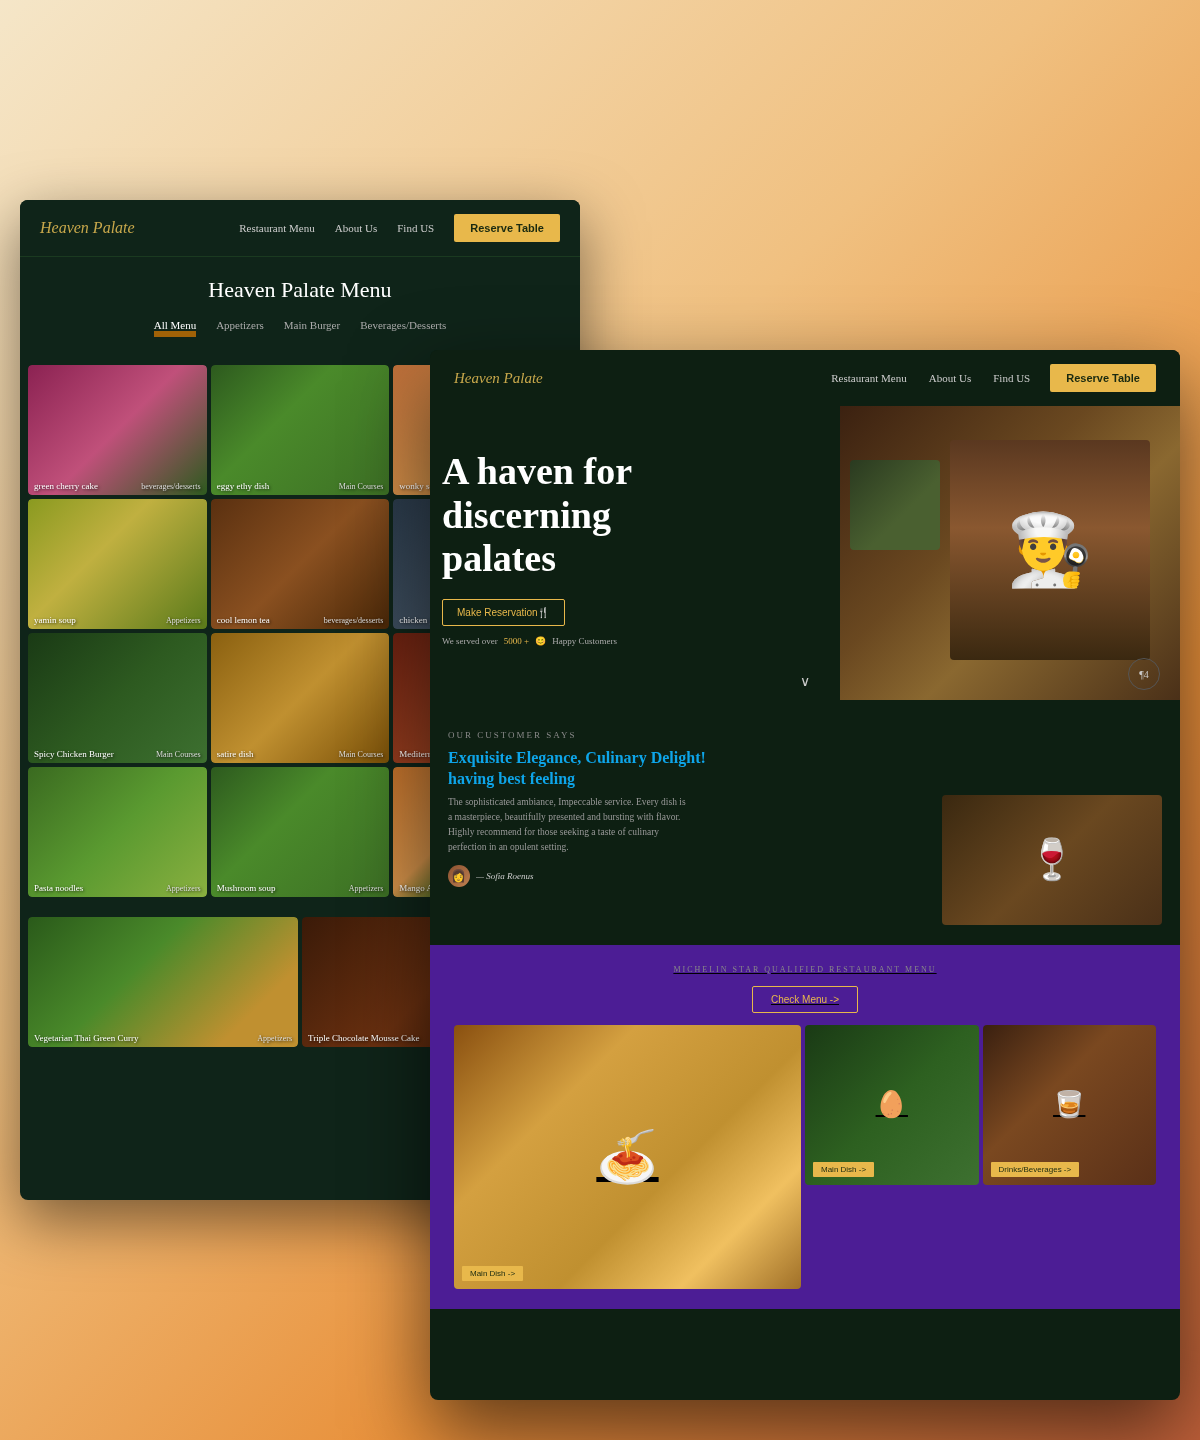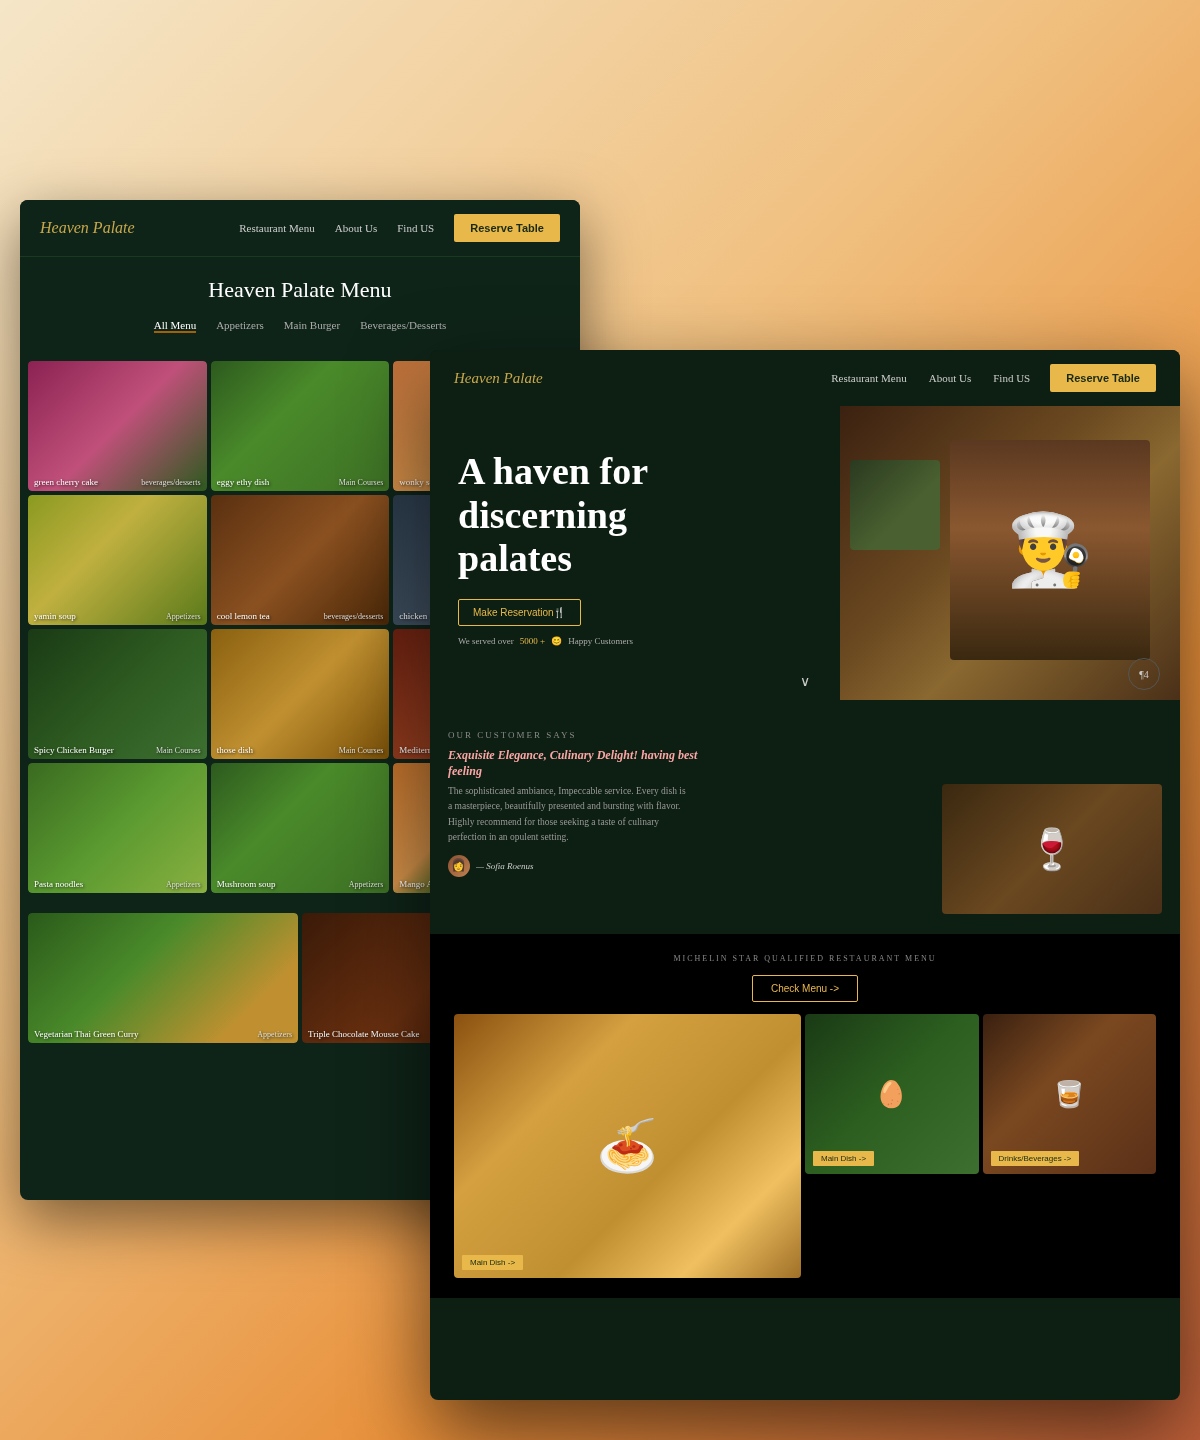--- a/index.html
+++ b/index.html
@@ -74,21 +74,21 @@
       gap: 20px;
       padding: 6px 10px 12px;
     }
     .window-back .menu-tabs span {
       color: #aaa;
       font-size: 11px;
       cursor: pointer;
     }
     .window-back .menu-tabs span.active {
       color: #fff;
-      border-bottom: 2px solid #a16207;
+      border-bottom: 6px solid #a16207;
     }
 
     .menu-grid {
       display: grid;
       grid-template-columns: repeat(3, 1fr);
       gap: 4px;
       padding: 16px 8px;
     }
     .menu-item {
       position: relative;
@@ -221,21 +221,21 @@
       position: absolute;
       right: 240px;
       top: 60px;
       width: 90px;
       height: 90px;
       background: linear-gradient(135deg, #2a3a20 0%, #4a6030 60%);
       border-radius: 4px;
     }
     .hero-content {
       position: absolute;
-      left: 28px;
+      left: 12px;
       top: 50px;
       width: 320px;
     }
     .hero-content h1 {
       color: #fff;
       font-size: 38px;
       line-height: 1.15;
       font-weight: 900;
       font-family: 'Georgia', serif;
     }
@@ -294,26 +294,25 @@
       background: #0d1f12;
     }
     .testimonial-label {
       color: #888;
       font-size: 9px;
       letter-spacing: 2px;
       text-transform: uppercase;
       margin-bottom: 8px;
     }
     .testimonial-title {
-      color: #fca5a5;
-      font-size: 12px;
+      color: #0ea5e9;
+      font-size: 16px;
       font-weight: bold;
       line-height: 1.3;
       max-width: 280px;
-      font-style: italic;
     }
     .testimonial-layout {
       display: flex;
       gap: 16px;
       margin-top: 5px;
     }
     .testimonial-text {
       flex: 1;
     }
     .testimonial-text p {
@@ -351,21 +350,22 @@
       display: flex;
       align-items: center;
       justify-content: center;
       font-size: 40px;
       flex-shrink: 0;
     }
 
     
     .menu-promo-section {
       padding: 20px 24px;
-      background: #000000;
+      background: #4c1d95;
+      text-decoration: underline;
     }
     .menu-promo-label {
       color: #888;
       font-size: 8px;
       letter-spacing: 2px;
       text-transform: uppercase;
       text-align: center;
       margin-bottom: 6px;
     }
     .menu-promo-title {
@@ -492,21 +492,21 @@
       <span class="label">chicken gritas</span>
     </div>
 
     <div class="menu-item">
       <div class="food-placeholder food-dark-green"></div>
       <span class="label">Spicy Chicken Burger</span>
       <span class="category">Main Courses</span>
     </div>
     <div class="menu-item">
       <div class="food-placeholder food-amber"></div>
-      <span class="label">those dish</span>
+      <span class="label">satire dish</span>
       <span class="category">Main Courses</span>
     </div>
     <div class="menu-item">
       <div class="food-placeholder food-red-brown"></div>
       <span class="label">Mediterranean Sea Bass</span>
     </div>
 
     <div class="menu-item">
       <div class="food-placeholder food-light-green"></div>
       <span class="label">Pasta noodles</span>

